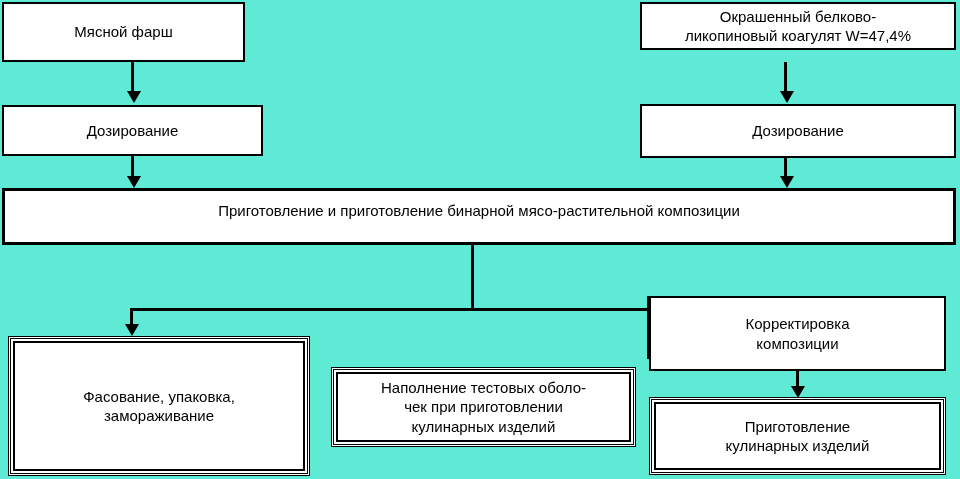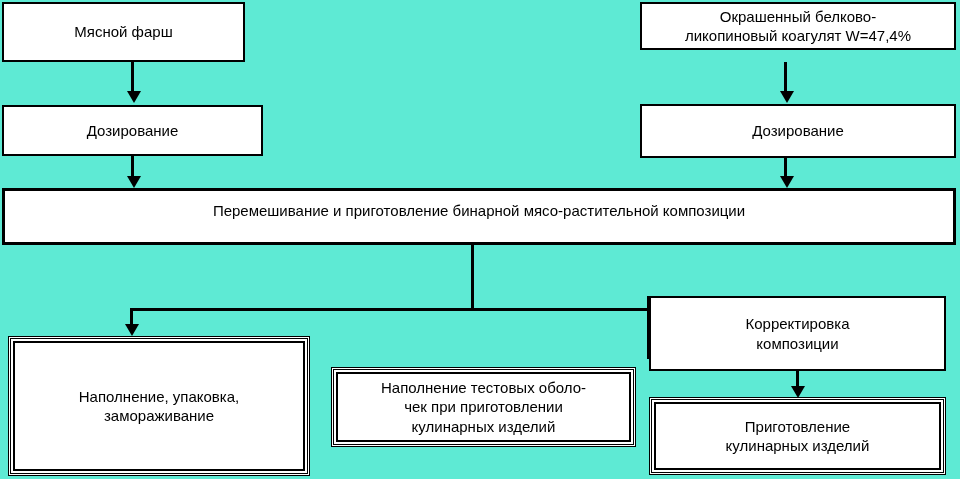--- a/index.html
+++ b/index.html
@@ -91,34 +91,34 @@
     <span class="label">Дозирование</span>
   </div>
 
   <div class="conn vline" style="left:131px; top:156px; height:22px;"></div>
   <div class="arrowhead" style="left:127px; top:176px;"></div>
 
   <div class="conn vline" style="left:784px; top:158px; height:20px;"></div>
   <div class="arrowhead" style="left:780px; top:176px;"></div>
 
   <div class="node thick" style="left:2px; top:188px; width:954px; height:57px; align-items:flex-start; padding-top:10px;">
-    <span class="label">Перемешивание и приготовление бинарной мясо-растительной композиции</span>
+    <span class="label">Приготовление и приготовление бинарной мясо-растительной композиции</span>
   </div>
 
   <div class="conn vline" style="left:471px; top:245px; height:66px;"></div>
 
   <div class="conn hline" style="left:130px; top:308px; width:520px;"></div>
 
   <div class="conn vline" style="left:130px; top:308px; height:20px;"></div>
   <div class="arrowhead" style="left:125px; top:324px;"></div>
 
   <div class="conn vline" style="left:647px; top:296px; height:63px;"></div>
 
   <div class="node double" style="left:8px; top:336px; width:302px; height:140px;">
-    <span class="label">Наполнение, упаковка,
+    <span class="label">Фасование, упаковка,
 замораживание</span>
   </div>
 
   <div class="node double" style="left:331px; top:367px; width:305px; height:80px;">
     <span class="label">Наполнение тестовых оболо-
 чек при приготовлении
 кулинарных изделий</span>
   </div>
 
   <div class="node" style="left:649px; top:296px; width:297px; height:75px;">

